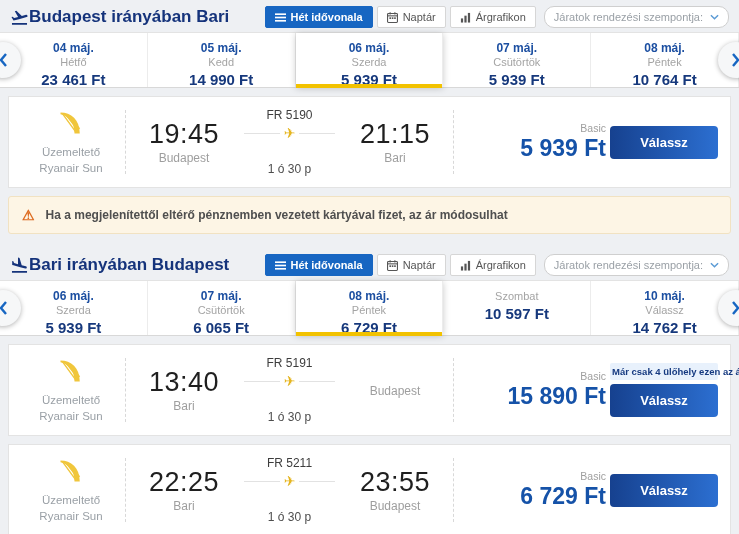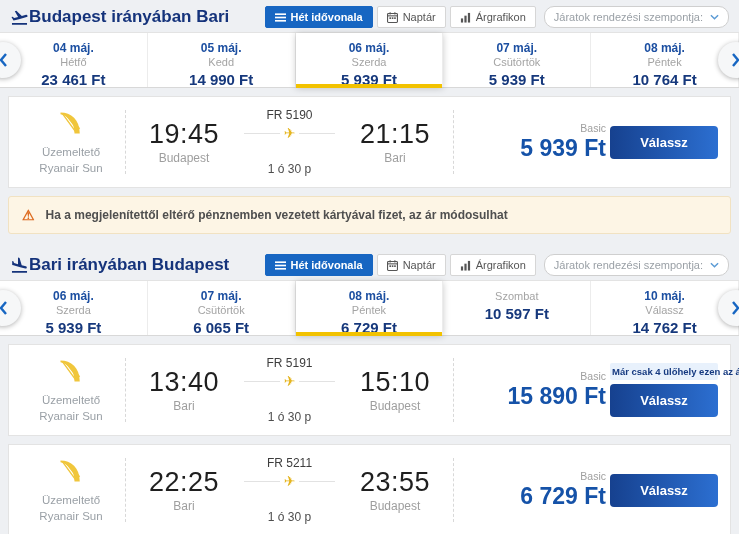--- a/index.html
+++ b/index.html
@@ -333,21 +333,20 @@
     <div class="route-col">
       <div class="fno">FR 5191</div>
       <div class="route-line">
         <span class="hl"></span>
         <span class="pl">✈</span>
         <span class="hl"></span>
       </div>
       <div class="dur">1 ó 30 p</div>
     </div>
     <div class="time-col">
-      <div class="t">15:10</div>
       <div class="c">Budapest</div>
     </div>
     <div class="vdiv"></div>
     <div class="price-col">
       <div class="fare">Basic</div>
       <div class="bp">15 890 Ft</div>
     </div>
     <div class="btn-col">
       <div class="seats-badge">Már csak 4 ülőhely ezen az áron</div>
       <button class="select-btn">Válassz</button>

